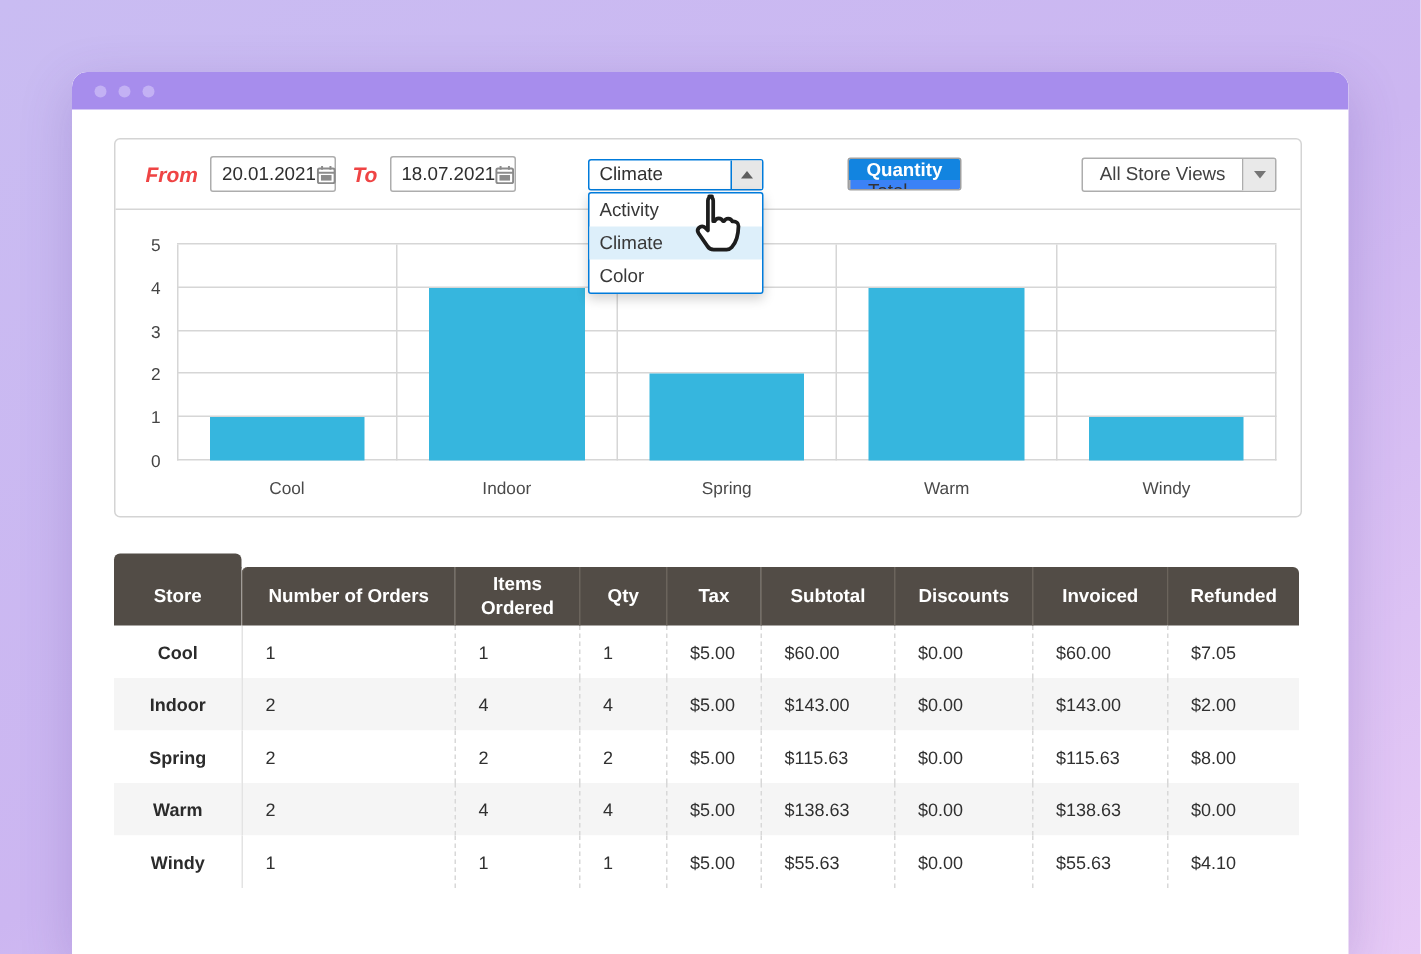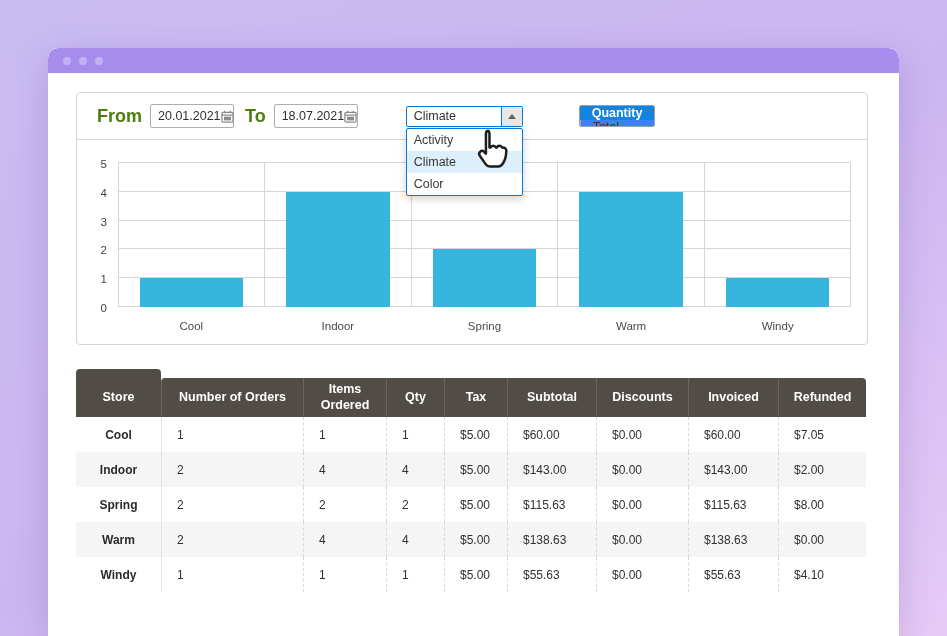--- a/index.html
+++ b/index.html
@@ -19,21 +19,21 @@
     height:25px; background:#a78ded; border-radius:10px 10px 0 0;
     display:flex; align-items:center; padding-left:15px; gap:8px;
   }
   .titlebar .dot { width:8px; height:8px; border-radius:50%; background:#c3b1f4; }
   .content { padding:0 31px 0 28px; }
   h1.page-title { margin:22px 0 0 8px; font-size:17px; font-weight:bold; color:#2b2b2b; letter-spacing:.2px; }
 
   
   .panel { margin-top:19px; border:1px solid #d4d4d4; border-radius:4px; background:#fff; height:253px; position:relative; }
   .filter-row { display:flex; align-items:center; height:47px; border-bottom:1px solid #d6d6d6; padding:0 16px 0 20px; }
-  .flabel { font-size:18px; font-weight:bold; color:#4d7c0f; }
+  .flabel { font-size:14px; font-weight:bold; color:#ef4444;font-style:italic; }
   .date-input {
     display:flex; align-items:center; justify-content:space-between;
     width:84px; height:24px; border:1px solid #adadad; border-radius:2px;
     padding:0 6px 0 7px; margin-left:8px; font-size:12.5px; color:#303030; background:#fff;
   }
   .cal-icon { width:13px; height:13px; flex:none; }
   .to-label { margin-left:11px; }
 
   .select-open { position:relative; margin-left:48px; width:117px; }
   .select-box {
@@ -145,20 +145,26 @@
           <svg class="hand-cursor" viewBox="0 0 24 24">
             <path d="M9.8 2.6c.75 0 1.4.62 1.4 1.4v7.2h.55c.2-.55.75-.95 1.4-.95.62 0 1.17.38 1.4.92h.5c.22-.5.74-.85 1.35-.85.65 0 1.2.4 1.42.95h.43c.9 0 1.75.68 1.75 1.65 0 0-.08 2.5-.6 4.15-.35 1.15-.95 2.3-1.75 3.2-.45.5-1.1.8-1.78.8h-4.5c-.88 0-1.7-.45-2.18-1.2l-3.1-4.5c-.4-.6-.33-1.4.2-1.92a1.5 1.5 0 0 1 2.1 0l.97.98V4c0-.78.64-1.4 1.44-1.4z" fill="#ffffff" stroke="#1d1d1d" stroke-width="1.3" stroke-linejoin="round"></path>
           </svg>
         </div>
 
         <div class="toggle">
             <div class="seg sel">Quantity</div>
             <div class="seg">Total</div>
           </div>
 
+        <div class="store-select">
+          <span class="val">All Store Views</span>
+          <span class="arrow-seg">
+              <span class="tri-down"></span>
+            </span>
+        </div>
       </div>
 
       <div class="chart-wrap">
         <div class="plot">
             <div class="gridline" style="bottom: 0px;"></div>
             <div class="ylab" style="right: calc(100% + 11px); bottom: -7px;">0</div>
             <div class="gridline" style="bottom: 28.8px;"></div>
             <div class="ylab" style="right: calc(100% + 11px); bottom: 21.8px;">1</div>
             <div class="gridline" style="bottom: 57.6px;"></div>
             <div class="ylab" style="right: calc(100% + 11px); bottom: 50.6px;">2</div>

